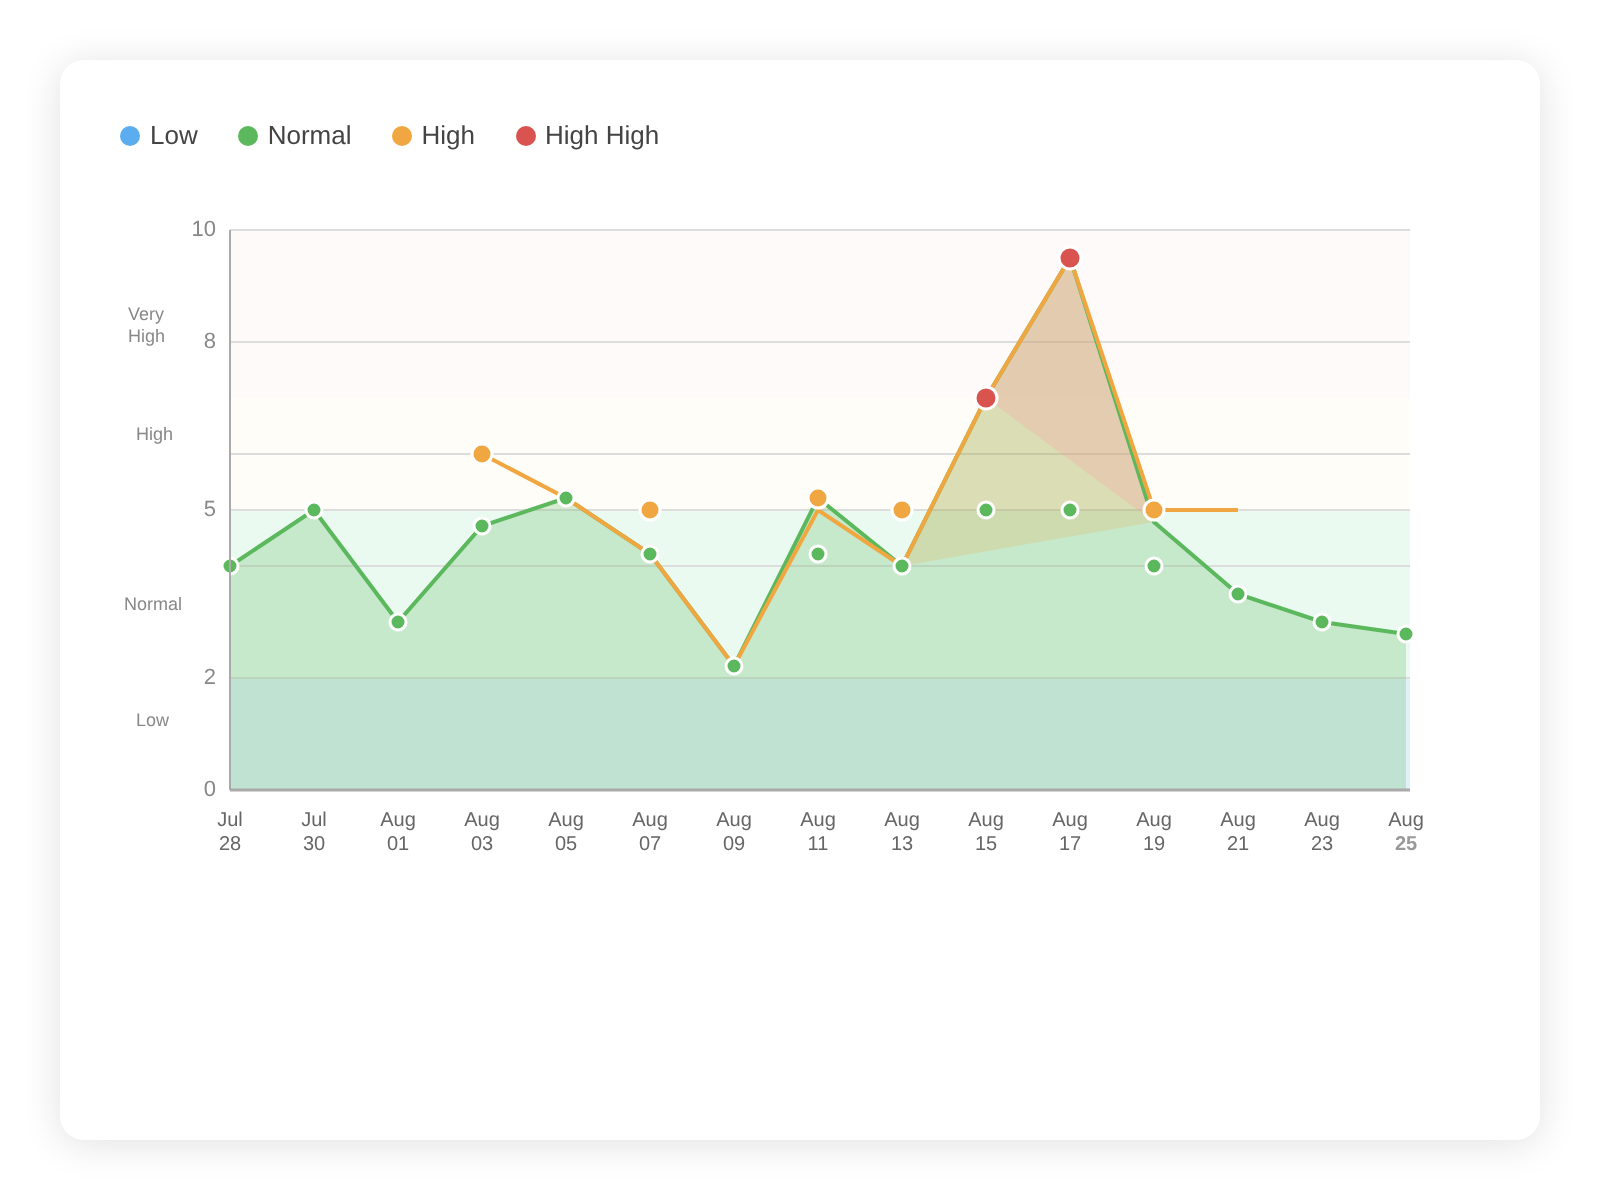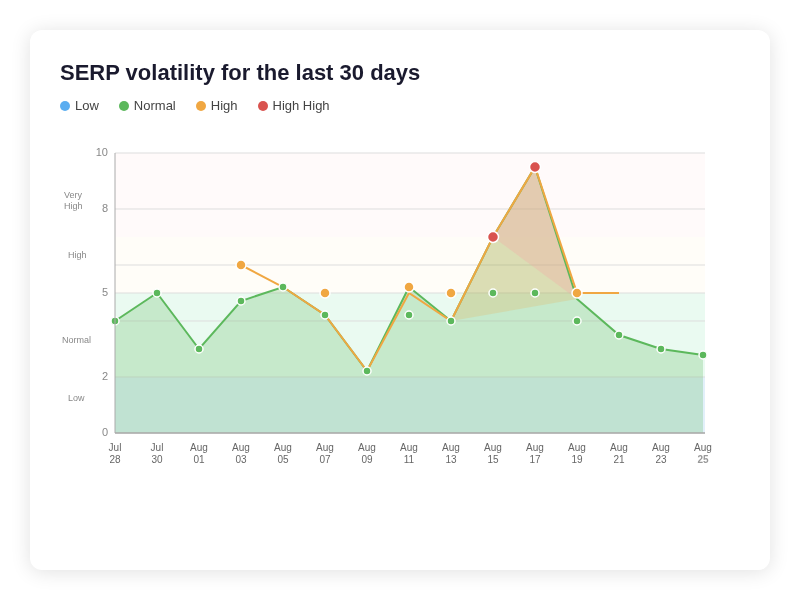--- a/index.html
+++ b/index.html
@@ -51,21 +51,20 @@
     }
     svg.chart {
       width: 100%;
       height: 100%;
     }
   </style>
 </head>
 <body>
 
 <div class="card">
-  <div class="title">SERP volatility for the last 30 days</div>
   <div class="legend">
     <div class="legend-item">
       <div class="legend-dot" style="background:#5badf0;"></div>
       <span>Low</span>
     </div>
     <div class="legend-item">
       <div class="legend-dot" style="background:#5cb85c;"></div>
       <span>Normal</span>
     </div>
     <div class="legend-item">

